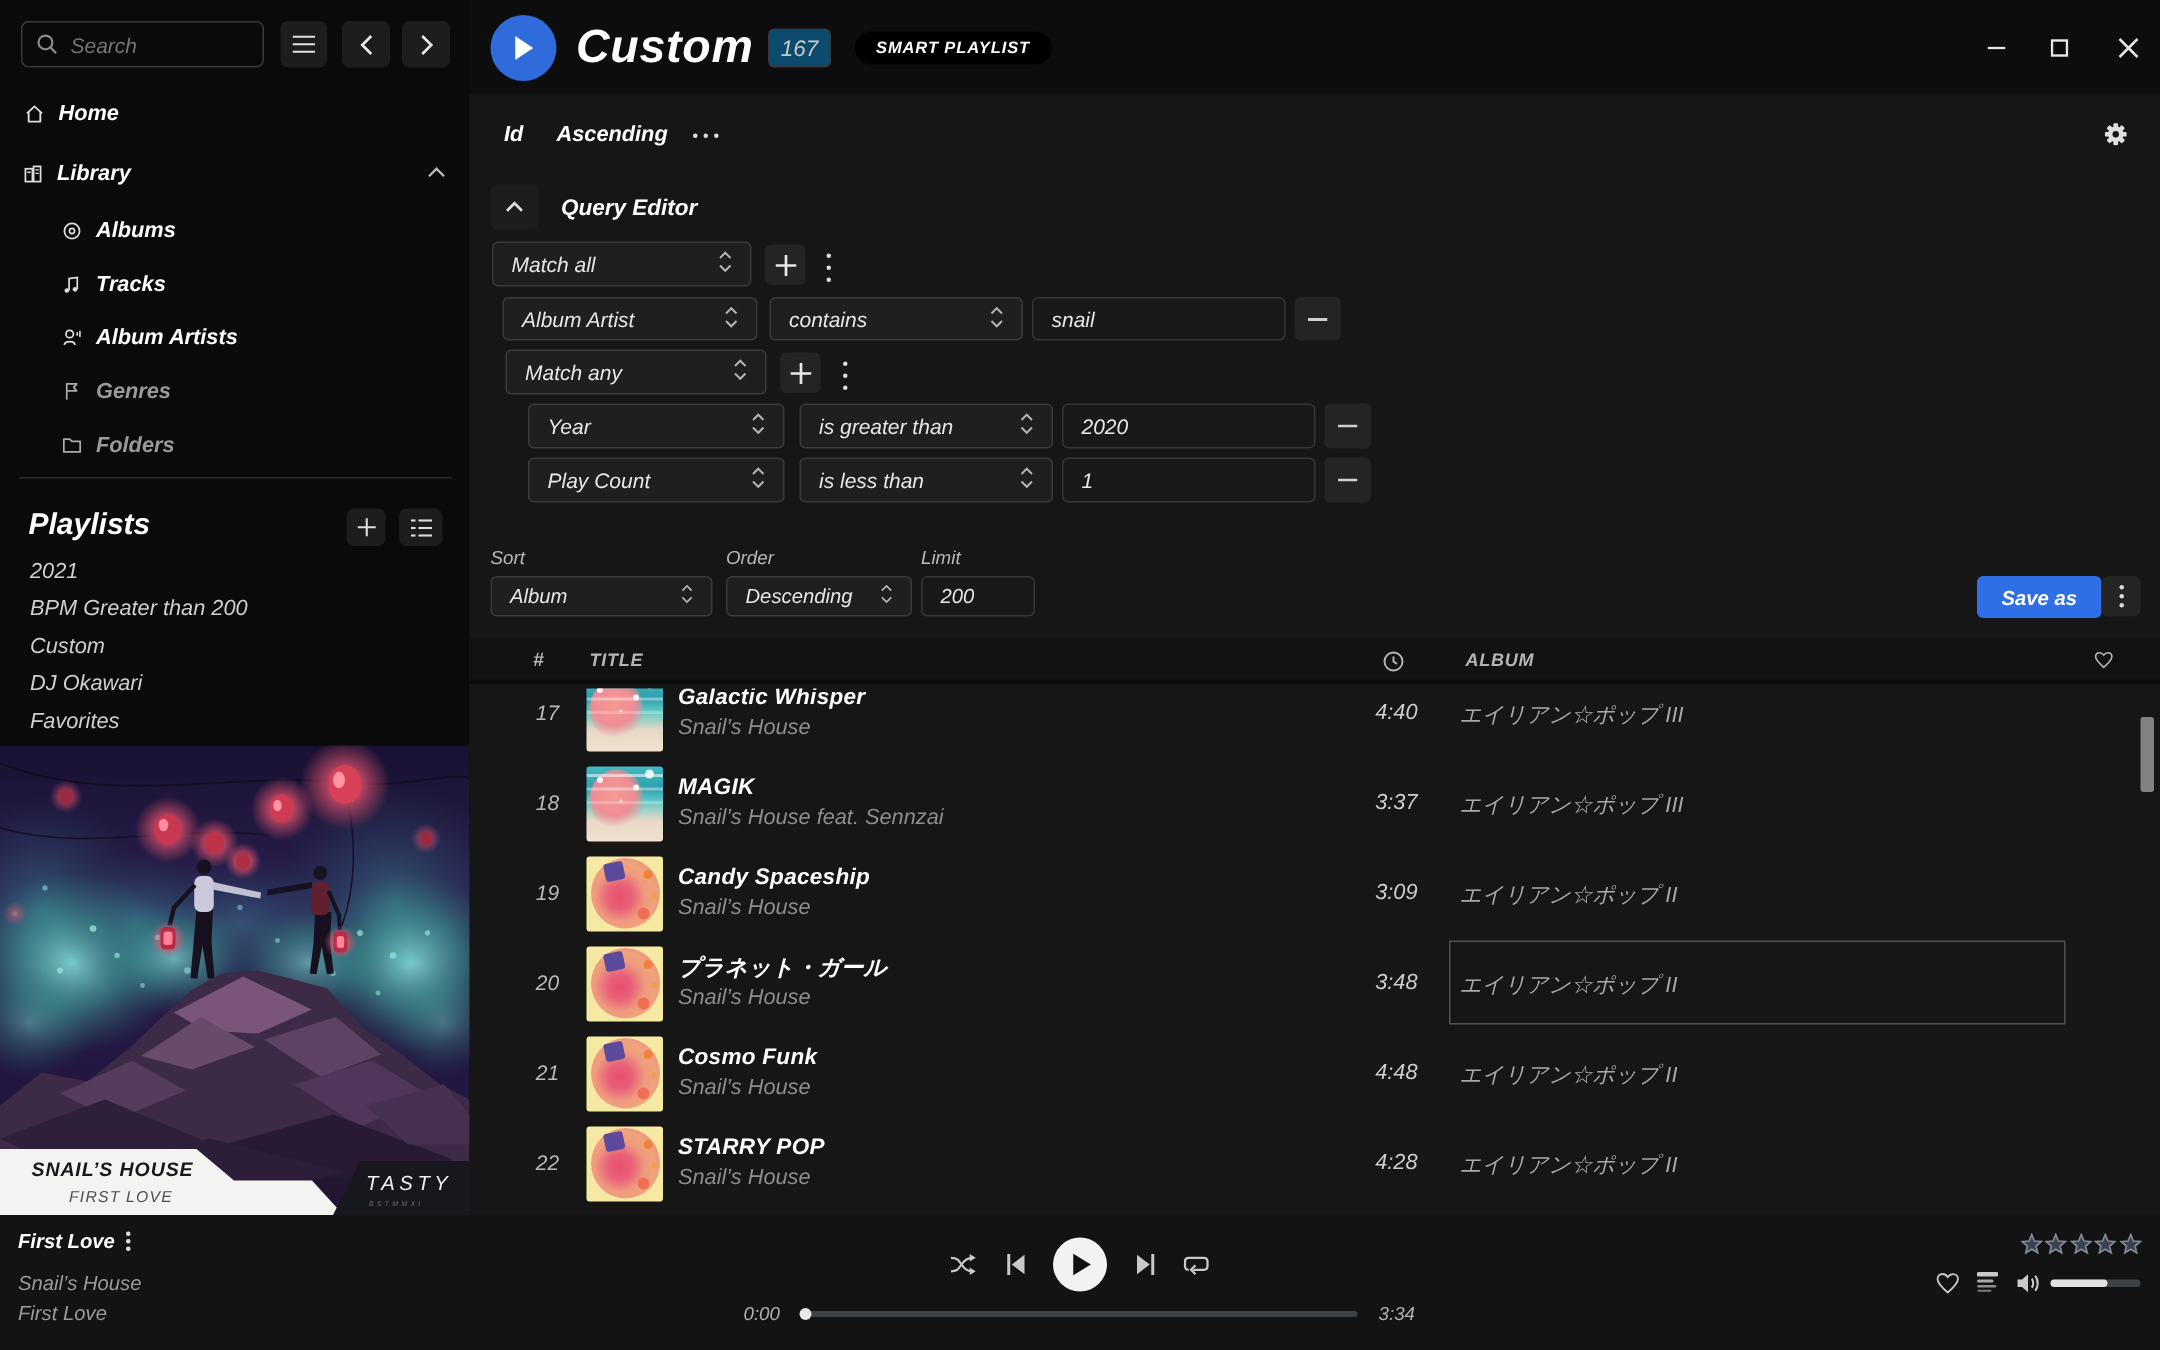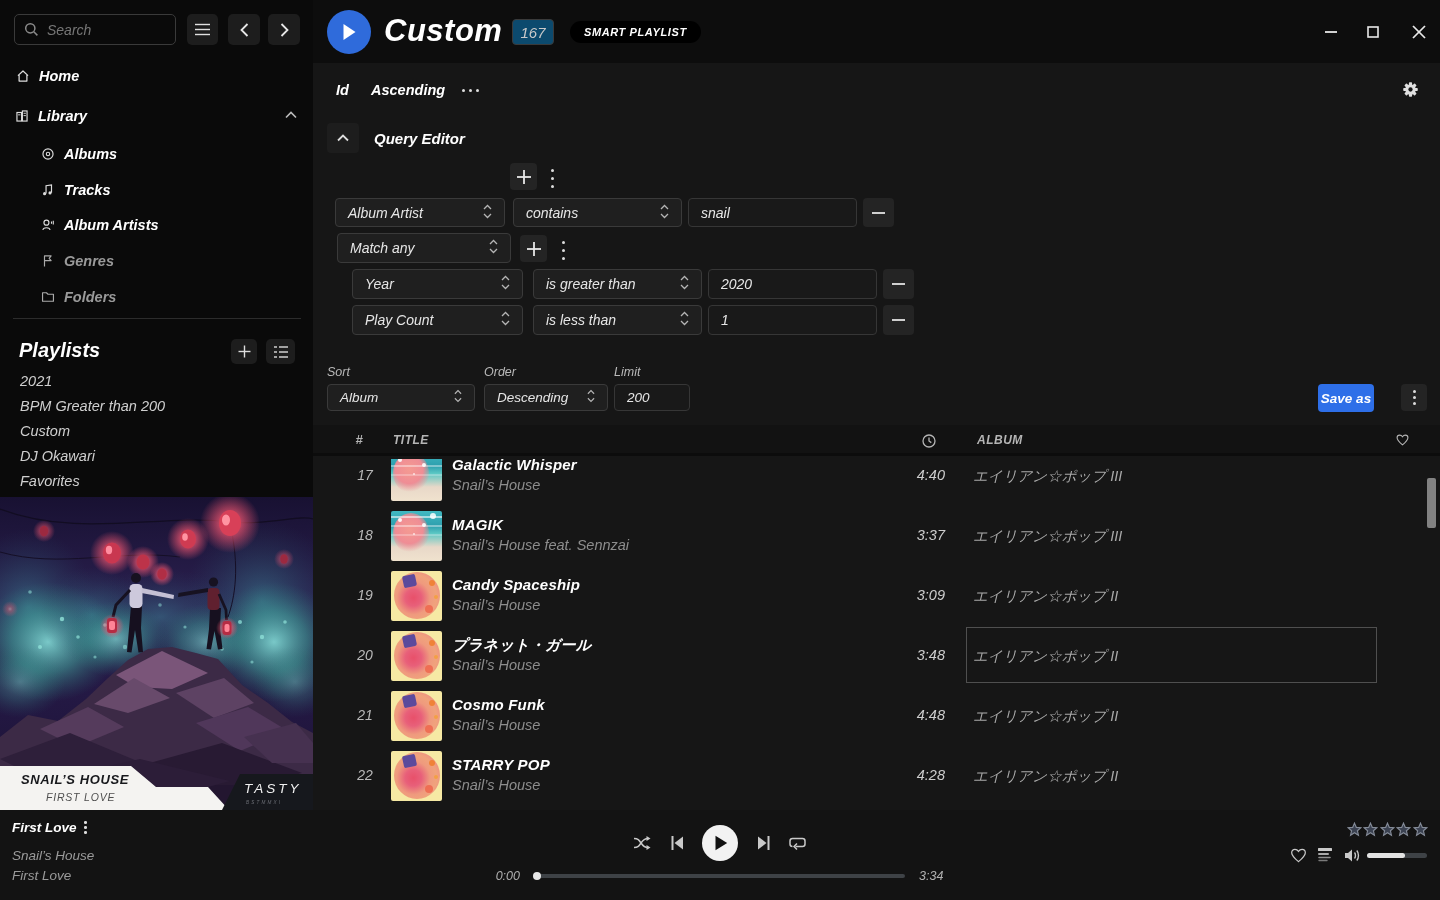--- a/index.html
+++ b/index.html
@@ -320,20 +320,24 @@
       <circle r="2.7" fill="#161616"></circle>
     </svg>
 
   <div class="abs sqbtn" style="left:327px;top:123px;width:32px;height:30px;background:#1d1d1d">
     <svg width="12" height="8" viewBox="0 0 12 8">
         <polyline points="1,6.5 6,1.5 11,6.5" fill="none" stroke="#ddd" stroke-width="1.8"></polyline>
       </svg>
   </div>
   <div class="abs" style="left:374px;top:130px;color:#fff;font-size:15px;font-weight:bold">Query Editor</div>
 
+  <div class="sel" style="left:328px;top:161px;width:173px;height:30px">Match all<span class="updn"><svg width="9" height="15" viewBox="0 0 9 15">
+          <polyline points="1,5 4.5,1.5 8,5" fill="none" stroke="#b5b5b5" stroke-width="1.3"></polyline>
+          <polyline points="1,10 4.5,13.5 8,10" fill="none" stroke="#b5b5b5" stroke-width="1.3"></polyline>
+        </svg></span></div>
   <div class="sqbtn" style="left:510px;top:163px;width:27px;height:27px;font-size:20px">
     <svg width="14" height="14" viewBox="0 0 14 14">
         <g stroke="#e8e8e8" stroke-width="1.8">
           <line x1="7" y1="0" x2="7" y2="14"></line>
           <line x1="0" y1="7" x2="14" y2="7"></line>
         </g>
       </svg>
   </div>
   <div class="dots3" style="left:551px;top:169px">
       <i></i>
@@ -409,21 +413,21 @@
   <div class="lbl" style="left:614px;top:365px">Limit</div>
   <div class="sel" style="left:327px;top:384px;width:148px;height:27px;font-size:13.5px">Album<span class="updn"><svg width="8" height="14" viewBox="0 0 9 15">
           <polyline points="1,5 4.5,1.5 8,5" fill="none" stroke="#b5b5b5" stroke-width="1.3"></polyline>
           <polyline points="1,10 4.5,13.5 8,10" fill="none" stroke="#b5b5b5" stroke-width="1.3"></polyline>
         </svg></span></div>
   <div class="sel" style="left:484px;top:384px;width:124px;height:27px;font-size:13.5px">Descending<span class="updn"><svg width="8" height="14" viewBox="0 0 9 15">
           <polyline points="1,5 4.5,1.5 8,5" fill="none" stroke="#b5b5b5" stroke-width="1.3"></polyline>
           <polyline points="1,10 4.5,13.5 8,10" fill="none" stroke="#b5b5b5" stroke-width="1.3"></polyline>
         </svg></span></div>
   <div class="inp" style="left:614px;top:384px;width:76px;height:27px;font-size:13.5px">200</div>
-  <div class="abs" style="left:1318px;top:384px;width:56px;height:28px;background:#2e6fe8;border-radius:4px;color:#fff;font-size:13.5px;font-weight:bold;display:flex;align-items:center;justify-content:center">Save as</div>
+  <div class="abs" style="left:1318px;top:384px;width:83px;height:28px;background:#2e6fe8;border-radius:4px;color:#fff;font-size:13.5px;font-weight:bold;display:flex;align-items:center;justify-content:center">Save as</div>
   <div class="abs" style="left:1401px;top:384px;width:26px;height:27px;background:#242424;border-radius:4px"></div>
   <div class="dots3" style="left:1413px;top:390px">
       <i style="margin-bottom:3px"></i>
       <i style="margin-bottom:3px"></i>
       <i></i>
     </div>
 
   <div class="abs" style="left:313px;top:425px;width:1127px;height:31px;background:#121212;border-bottom:3px solid #0c0c0c"></div>
   <div class="abs" style="left:336px;top:432px;width:46px;text-align:center;color:#b5b5b5;font-size:13px;font-weight:bold">#</div>
   <div class="abs" style="left:393px;top:433px;color:#b5b5b5;font-size:12px;font-weight:bold;letter-spacing:.5px">TITLE</div>

